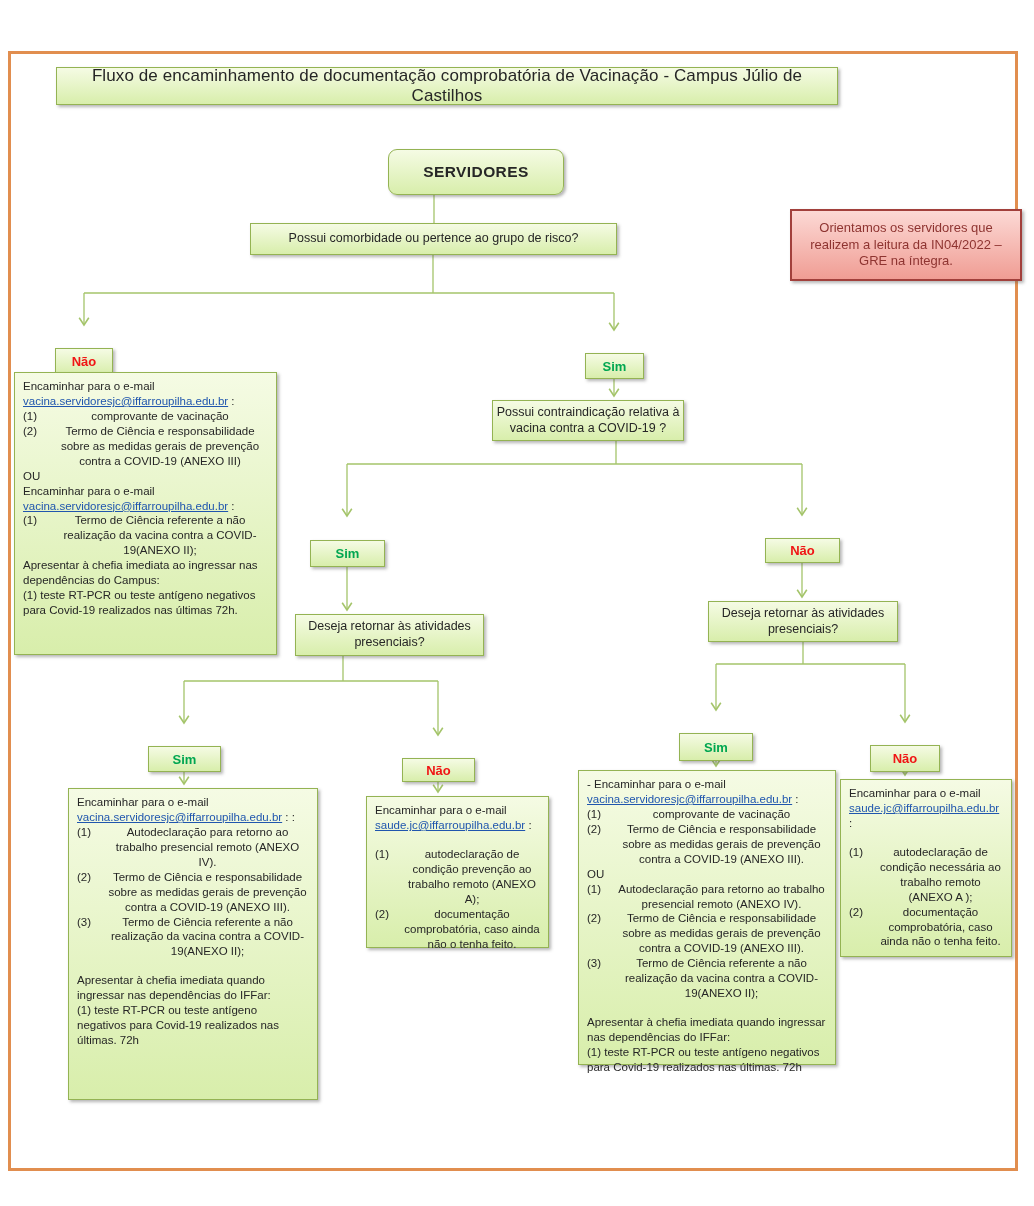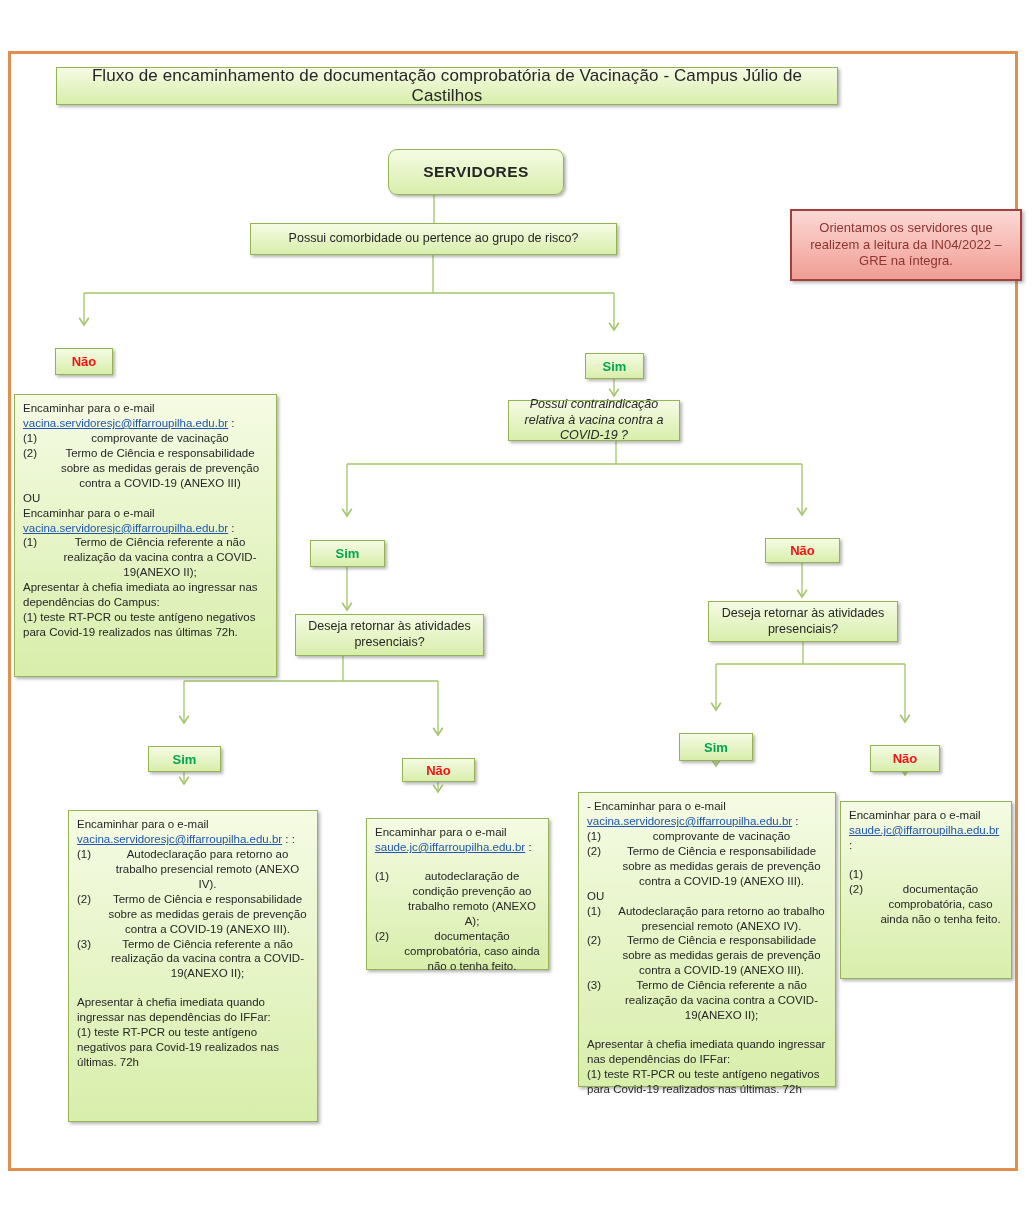--- a/index.html
+++ b/index.html
@@ -20,21 +20,21 @@
   .title{font-size:17px; letter-spacing:.1px;}
   .start{font-size:15.5px; font-weight:bold; border-radius:9px; letter-spacing:.4px;}
   .q{font-size:12.5px; line-height:1.25;}
   .tag{font-size:13px; font-weight:bold;margin-top:19px;}
   .tag.yes{color:var(--yes);}
   .tag.no{color:var(--no);}
   .note{border:2px solid var(--note-border);
         background:linear-gradient(to bottom, var(--note-fill-top), var(--note-fill-bottom));
         color:var(--note-text); font-size:13px; line-height:1.3; padding:8px 10px;
         box-shadow:2px 2px 3px rgba(90,90,90,.45);}
-  .tbox{font-size:11.5px; line-height:1.3; padding:6px 8px; text-align:left;margin-top:22px;}
+  .tbox{font-size:11.5px; line-height:1.3; padding:6px 8px; text-align:left;}
   .tbox .ln{min-height:14px;}
   .tbox .li{display:flex;}
   .tbox .num{flex:none; width:29px;}
   .tbox .txt{flex:1;text-align:center;}
   .tbox .ou{}
   .tbox .blank{height:14px;}
   a.lnk{color:var(--link); text-decoration:underline; word-break:break-all; cursor:pointer;text-align:right;}
   svg.connsvg{position:absolute; left:0; top:0; pointer-events:none;}
   .connstroke{stroke:var(--conn); fill:none; stroke-width:1.3px;}
 </style>
@@ -111,21 +111,21 @@
   <div class="ln">Encaminhar para o e-mail</div>
   <div class="ln"><a class="lnk">vacina.servidoresjc@iffarroupilha.edu.br</a><span> :</span></div>
   <div class="ln li">
       <span class="num">(1)</span>
       <span class="txt">Termo de Ciência referente a não realização da vacina contra a COVID-19(ANEXO II);</span>
     </div>
   <div class="ln">Apresentar à chefia imediata ao ingressar nas dependências do Campus:</div>
   <div class="ln">(1)  teste RT-PCR ou teste antígeno negativos para Covid-19 realizados nas últimas 72h.</div>
 </div>
 
-<div class="abs gbox centerflex q" style="left:508px; top:400px; width:172px; height:41px;font-style:italic;">Possui contraindicação relativa à vacina contra a COVID-19 ?</div>
+<div class="abs gbox centerflex q" style="left:492px; top:400px; width:192px; height:41px;">Possui contraindicação relativa à vacina contra a COVID-19 ?</div>
 
 <div class="abs gbox centerflex tag yes" style="left:310px; top:521px; width:75px; height:27px;">Sim</div>
 <div class="abs gbox centerflex tag no" style="left:765px; top:519px; width:75px; height:25px;">Não</div>
 
 <div class="abs gbox centerflex q" style="left:295px; top:614px; width:189px; height:42px;">Deseja retornar às atividades presenciais?</div>
 <div class="abs gbox centerflex q" style="left:708px; top:601px; width:190px; height:41px;">Deseja retornar às atividades presenciais?</div>
 
 <div class="abs gbox centerflex tag yes" style="left:148px; top:727px; width:73px; height:26px;">Sim</div>
 <div class="abs gbox centerflex tag no" style="left:402px; top:739px; width:73px; height:24px;">Não</div>
 <div class="abs gbox centerflex tag yes" style="left:679px; top:714px; width:74px; height:28px;">Sim</div>
@@ -193,18 +193,19 @@
   <div class="ln">Apresentar à chefia imediata quando ingressar nas dependências do IFFar:</div>
   <div class="ln">(1)  teste RT-PCR ou teste antígeno negativos para Covid-19 realizados nas últimas. 72h</div>
 </div>
 
 <div class="abs gbox tbox" style="left:840px; top:779px; width:172px; height:178px;">
   <div class="ln">Encaminhar para o e-mail</div>
   <div class="ln"><a class="lnk">saude.jc@iffarroupilha.edu.br</a><span> :</span></div>
   <div class="ln blank"></div>
   <div class="ln li">
       <span class="num">(1)</span>
+      <span class="txt">autodeclaração de condição necessária ao trabalho remoto (ANEXO A );</span>
     </div>
   <div class="ln li">
       <span class="num">(2)</span>
       <span class="txt">documentação comprobatória, caso ainda não o tenha feito.</span>
     </div>
 </div>
 
 </body></html>

